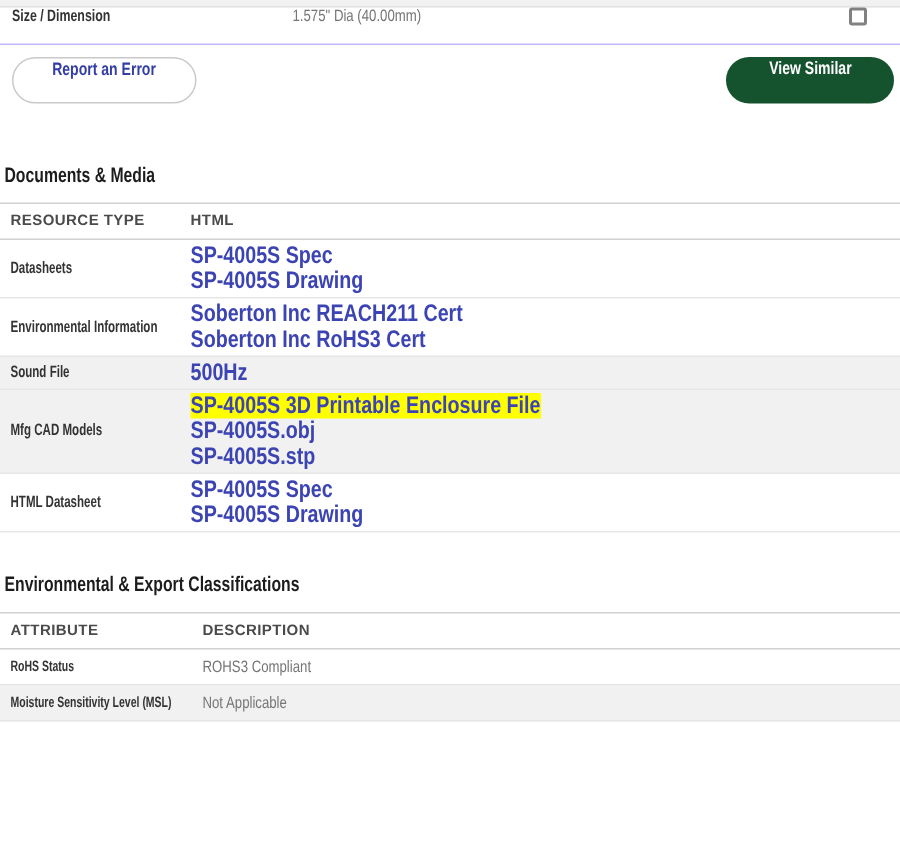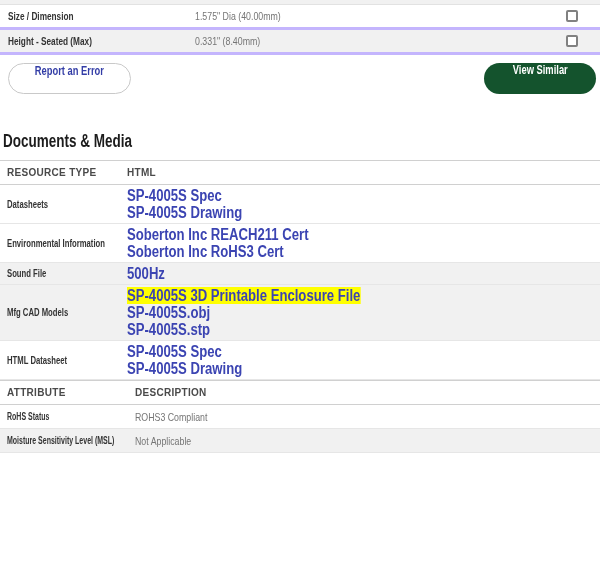--- a/index.html
+++ b/index.html
@@ -11,34 +11,34 @@
     display: inline-block; white-space: nowrap; transform-origin: 0 50%;
   }
   .cx70 { transform: scaleX(0.70); }
   .cx75 { transform: scaleX(0.75); }
   .cx80 { transform: scaleX(0.80); }
   .cx82 { transform: scaleX(0.82); }
   .cxc  { transform: scaleX(0.78); transform-origin: 50% 50%; }
 
   
   .sliver { height: 5px; background: #f1f1f1; border-bottom: 1px solid #e2e2e2; }
-  .spec-row { display: flex; align-items: center; height: 25px; border-bottom: 3px solid #c4b5fd; padding-left: 8px; }
+  .spec-row { display: flex; height: 25px; border-bottom: 1px solid #c4b5fd; padding-left: 8px; }
   .spec-row.alt { background: #f1f1f1; }
   .spec-label { width: 187px; font-size: 11px; font-weight: bold; color: #333; }
   .spec-value { flex: 1; font-size: 11px; color: #757575; }
   .spec-check { width: 12px; height: 12px; border: 2px solid #818181; border-radius: 2px; background: #fff; margin-right: 22px; cursor: pointer; flex: none; }
 
   
   .btn-row { display: flex; justify-content: space-between; align-items: center; padding: 8px 2px 0 2px; }
   .btn { height: 31px; border-radius: 16px; font-size: 12px; font-weight: bold; display: inline-flex; align-items: flex-start; justify-content: center; cursor: pointer; font-family: inherit; }
   .btn-outline { background: #fff; border: 1px solid #c9c9c9; color: #333da6; padding: 0 16px; margin-left: 6px; min-width: 116px; }
   .btn-red { background: #14532d; border: none; color: #fff; padding: 0 20px; margin-right: 2px; min-width: 112px; }
 
   
-  h2.section { font-size: 18px; font-weight: bold; color: #1c1c1c; line-height: 22px; margin: 23px 0 8px 3px; }
+  h2.section { font-size: 14px; font-weight: bold; color: #1c1c1c; line-height: 22px; margin: 23px 0 8px 3px; }
   h2.section.first { margin-top: 36px; }
 
   
   table.data-table { width: 100%; border-collapse: collapse; table-layout: fixed; }
   .data-table th { text-align: left; font-size: 10px; font-weight: bold; color: #4a4a4a; letter-spacing: 0.3px; padding: 6px 7px; border-top: 1px solid #d0d0d0; border-bottom: 1px solid #d0d0d0; }
   .data-table td { padding: 2px 7px; vertical-align: middle; overflow: visible; }
   .data-table tr.body-row { border-bottom: 1px solid #e6e6e6; }
   .data-table tr.alt { background: #f1f1f1; }
   td.c1 { font-size: 11px; font-weight: bold; color: #333; white-space: nowrap; }
   td.c1 span { line-height: 17px; }
@@ -53,25 +53,20 @@
 <div>
 
   <div class="sliver"></div>
 
   <div class="spec-row">
     <div class="spec-label"><span class="cx75">Size / Dimension</span></div>
     <div class="spec-value"><span class="cx80">1.575" Dia (40.00mm)</span></div>
     <span class="spec-check"></span>
   </div>
 
-  <div class="spec-row alt">
-    <div class="spec-label"><span class="cx75">Height - Seated (Max)</span></div>
-    <div class="spec-value"><span class="cx80">0.331" (8.40mm)</span></div>
-    <span class="spec-check"></span>
-  </div>
 
   <div class="btn-row">
     <button class="btn btn-outline">
         <span class="cxc">Report an Error</span>
       </button>
     <button class="btn btn-red">
         <span class="cxc">View Similar</span>
       </button>
   </div>
 
@@ -120,20 +115,21 @@
       <tr class="body-row">
         <td class="c1"><span class="cx70">HTML Datasheet</span></td>
         <td class="c2">
           <a class="link"><span class="cx82">SP-4005S Spec</span></a>
           <a class="link"><span class="cx82">SP-4005S Drawing</span></a>
         </td>
       </tr>
     </tbody>
   </table>
 
+  <h2 class="section"><span class="cx75">Environmental &amp; Export Classifications</span></h2>
 
   <table class="data-table cls-table">
     <colgroup>
         <col style="width:128px">
         <col>
       </colgroup>
     <thead>
       <tr>
         <th><span>ATTRIBUTE</span></th>
         <th><span>DESCRIPTION</span></th>

